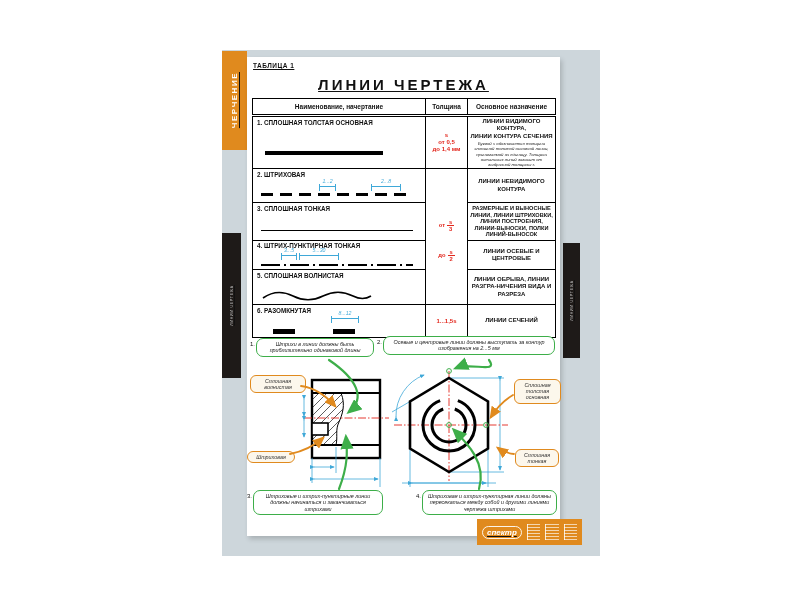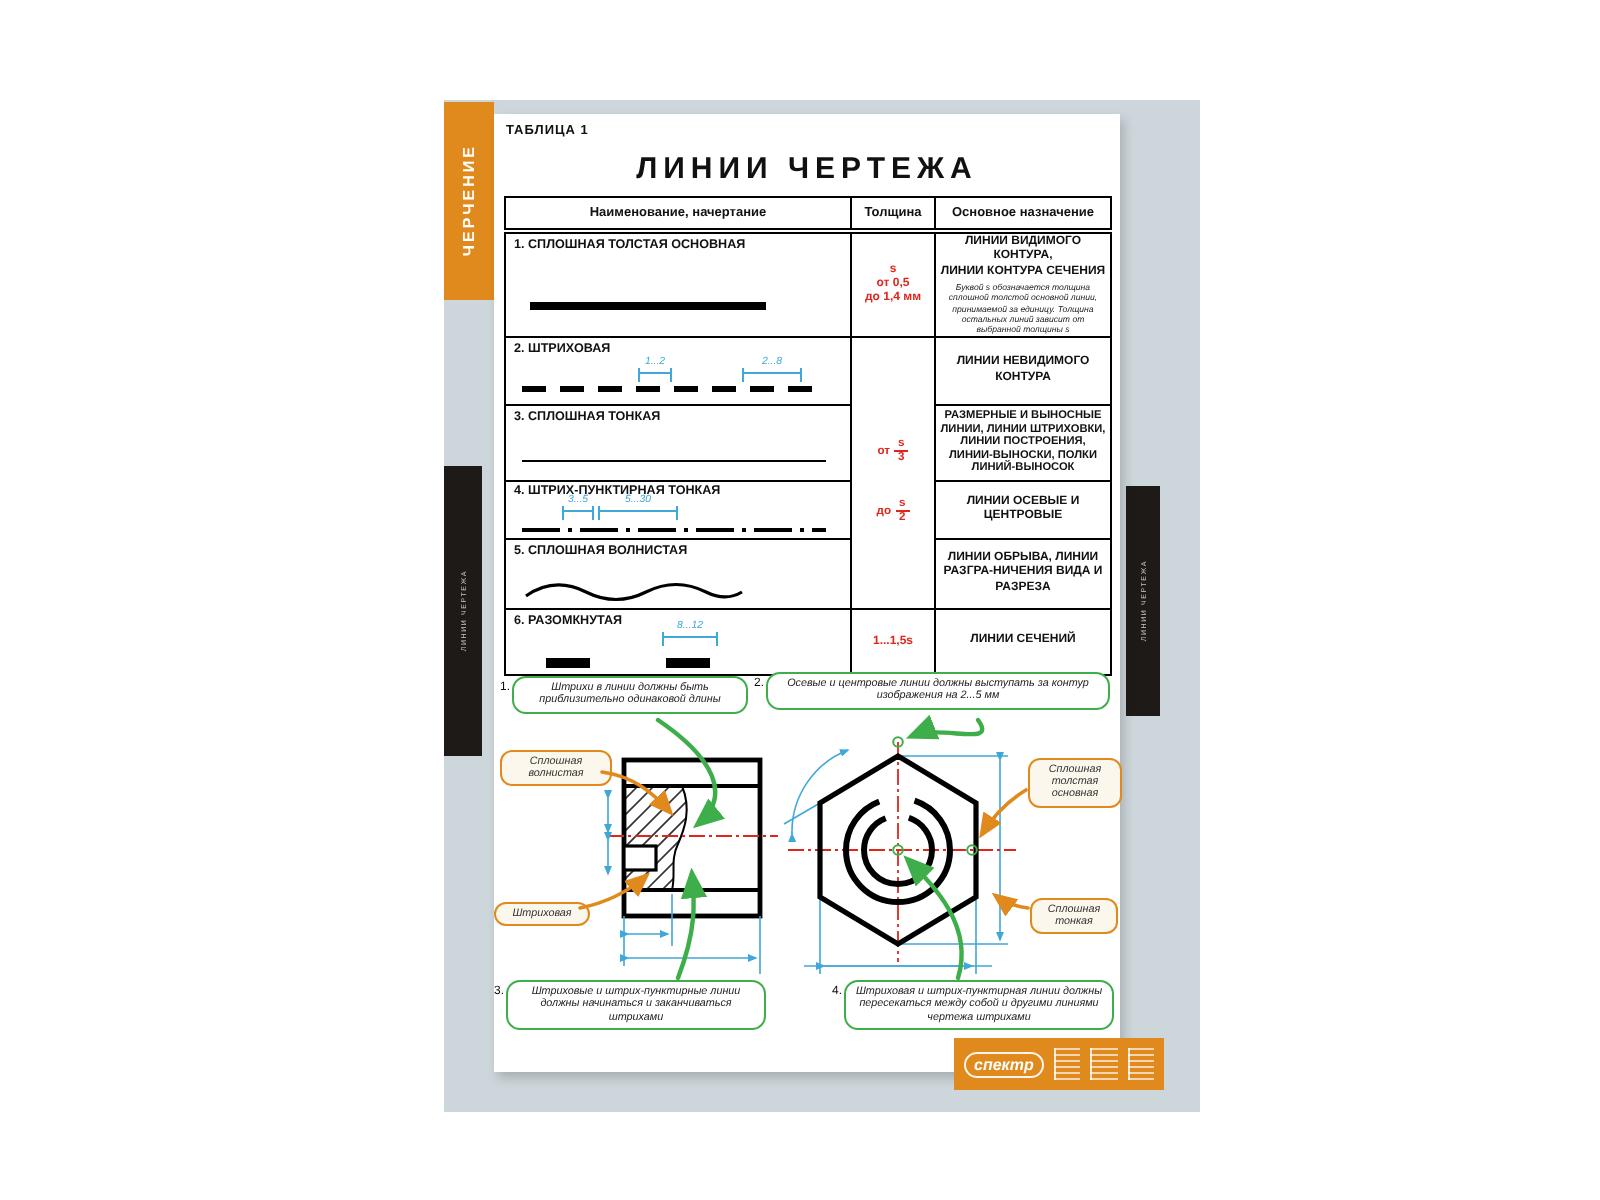--- a/index.html
+++ b/index.html
@@ -2,21 +2,21 @@
 <html><head>
 <meta charset="utf-8">
 <style>
   :root{
     --orange:#E08A1E; --gray:#CDD6DB; --red:#E2251B; --blue:#3FA8D8;
     --green:#3DAE49; --black:#1E1A18; --ink:#111;
   }
   html,body{margin:0;padding:0;background:#fff;}
   body{font-family:"Liberation Sans",sans-serif;color:var(--ink);}
   .canvas{position:relative;width:800px;height:600px;background:#fff;overflow:hidden;}
-  .abs{position:absolute;}
+  .abs{position:absolute;text-decoration:underline;}
   .backdrop{left:222px;top:50px;width:378px;height:506px;background:var(--gray);}
   .tab-orange{left:222px;top:51px;width:25px;height:99px;background:var(--orange);display:flex;align-items:center;justify-content:center;}
   .vtext{writing-mode:vertical-rl;transform:rotate(180deg);color:#fff;font-weight:bold;font-size:8px;letter-spacing:1.5px;white-space:nowrap;}
   .tab-black{background:var(--black);display:flex;align-items:center;justify-content:center;}
   .tab-black .vtext{font-size:3.5px;color:#c9c9c9;font-weight:normal;letter-spacing:.8px;}
   .tabL{left:222px;top:233px;width:19px;height:145px;}
   .tabR{left:563px;top:243px;width:17px;height:115px;}
   .page{left:247px;top:57px;width:313px;height:479px;background:#fff;box-shadow:2px 3px 5px rgba(0,0,0,.18);}
   .tbl-label{left:6px;top:5px;font-size:6.5px;font-weight:bold;letter-spacing:.5px;}
   .title{left:0;top:19px;width:313px;text-align:center;font-size:15px;font-weight:bold;letter-spacing:3px;}

